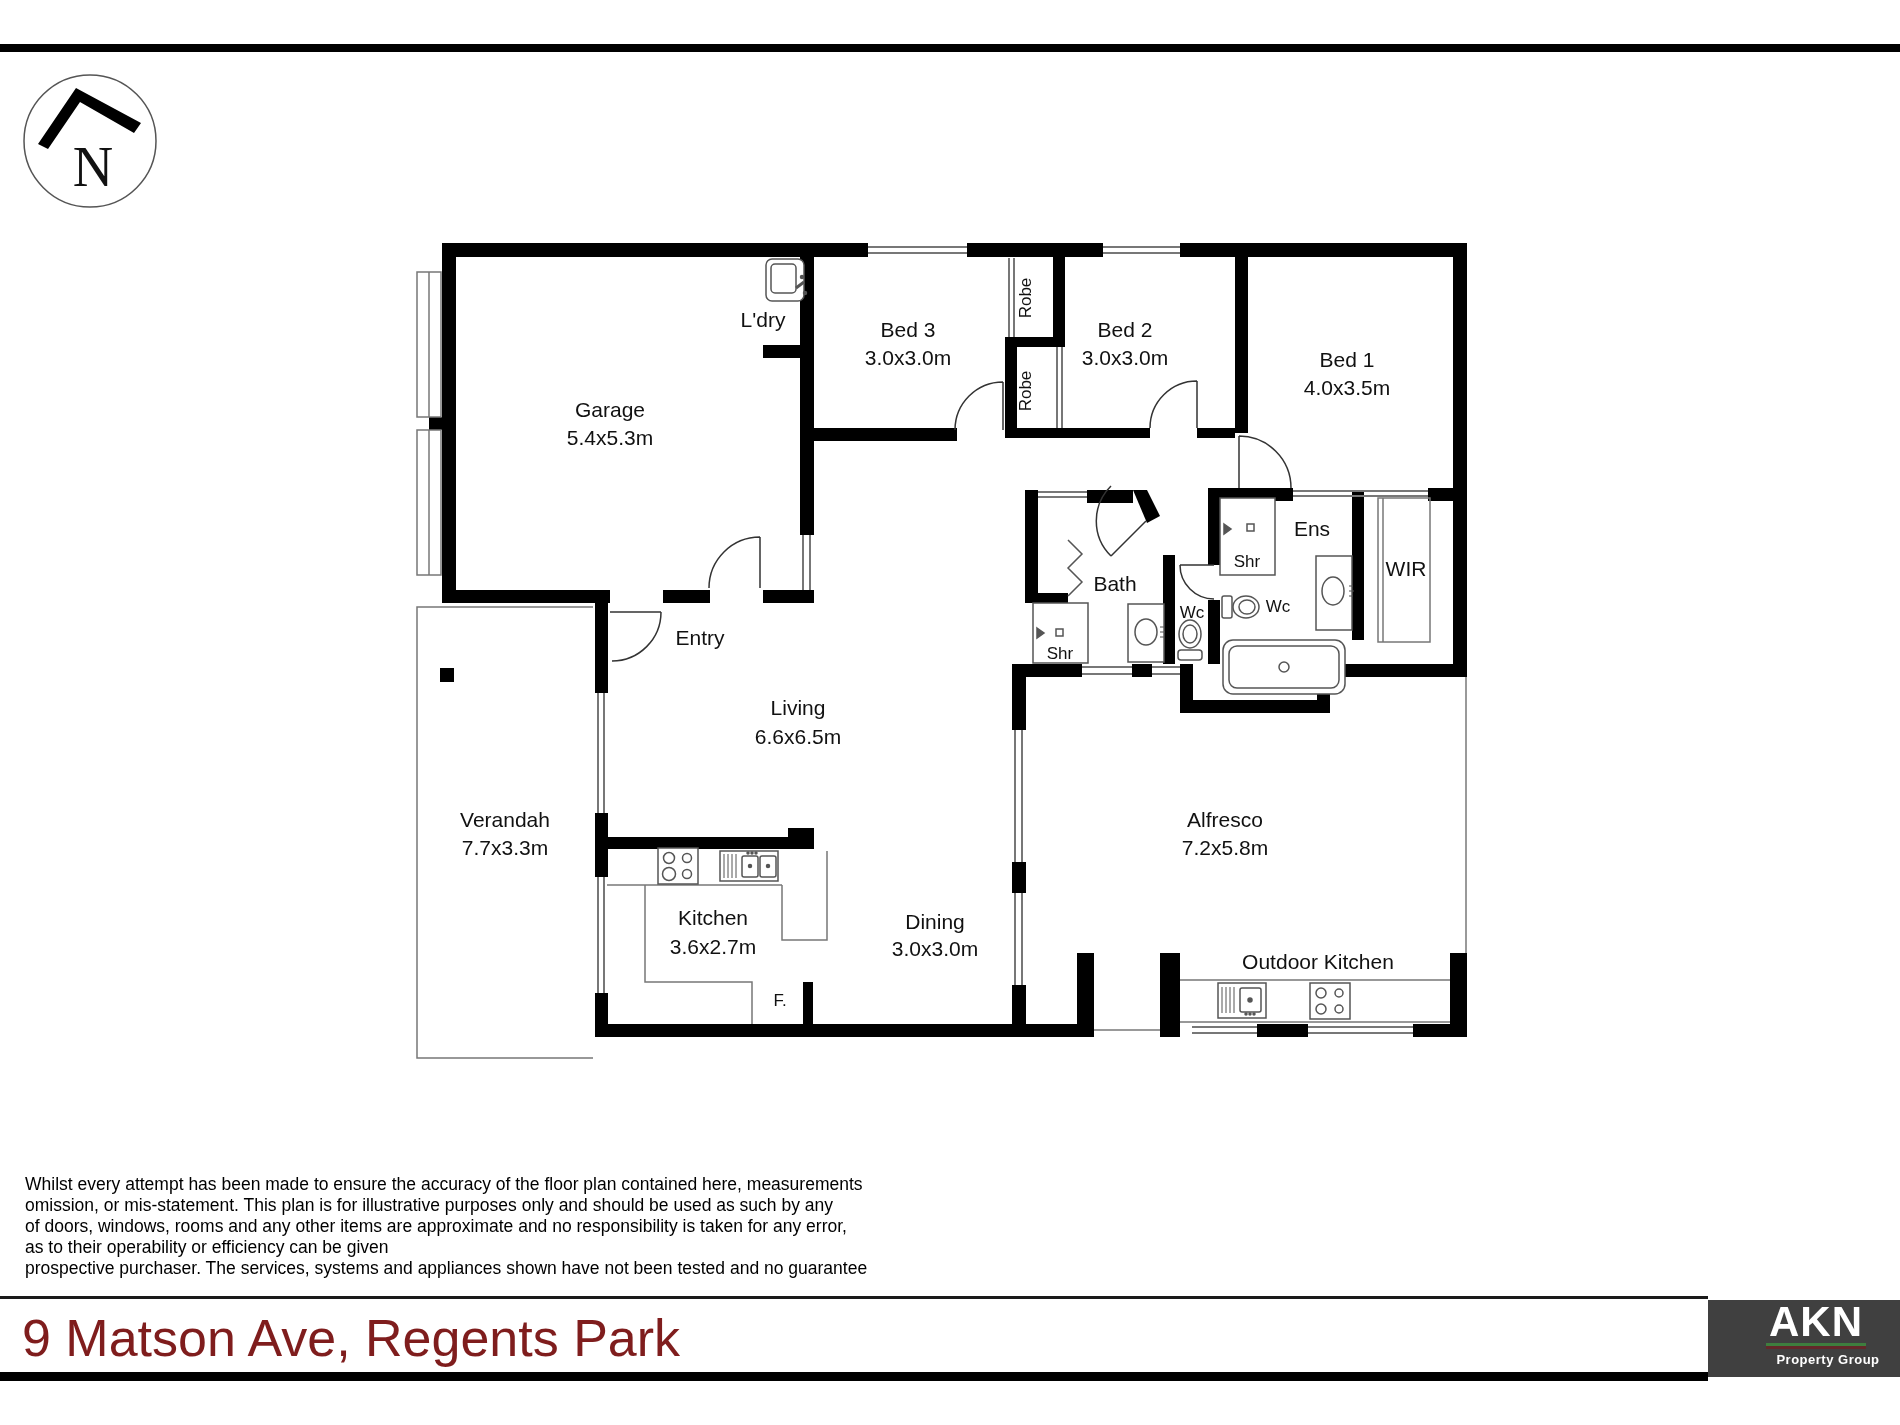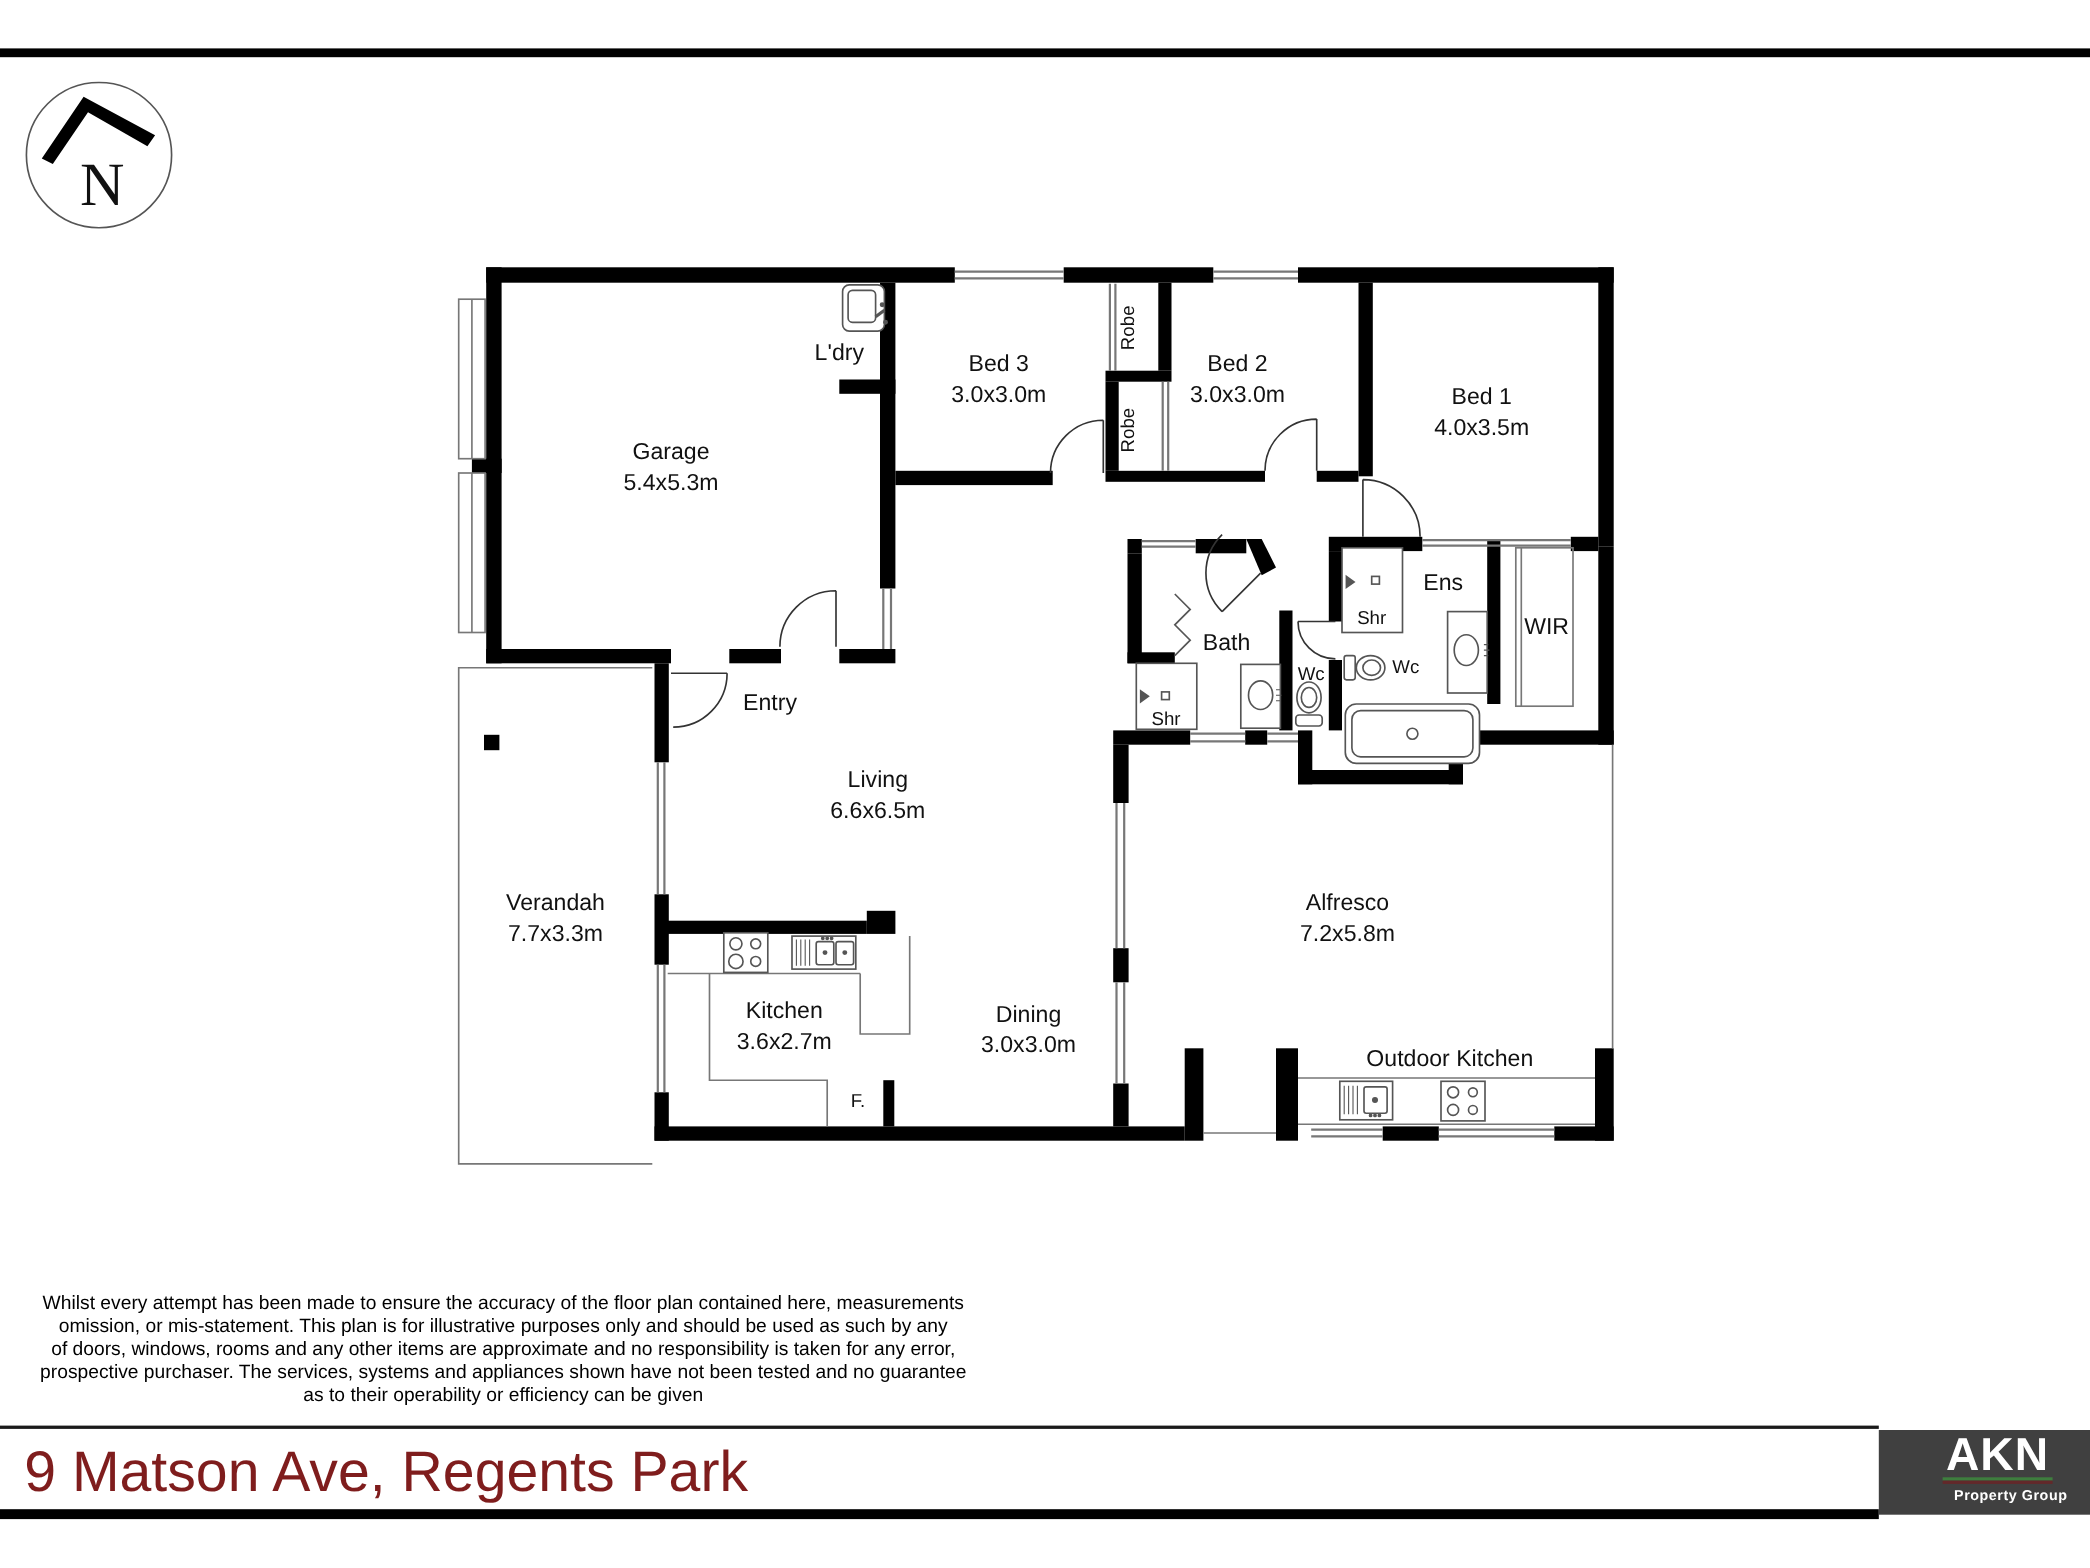--- a/index.html
+++ b/index.html
@@ -1,19 +1,19 @@
 <!DOCTYPE html>
 <html><head>
 <meta charset="utf-8">
 <style>
   html,body{margin:0;padding:0;background:#ffffff;}
   body{width:1900px;height:1425px;position:relative;font-family:"Liberation Sans",sans-serif;overflow:hidden;}
   .topbar{position:absolute;left:0;top:44px;width:1900px;height:8px;background:#000;}
   .plan-svg{position:absolute;left:0;top:0;}
-  .disclaimer{position:absolute;left:25px;top:1174px;width:865px;text-align:center;
+  .disclaimer{position:absolute;left:25px;top:1174px;width:865px;
     font-size:17.5px;line-height:21px;color:#000;}
   .rule-thin{position:absolute;left:0;top:1296px;width:1708px;height:3px;background:#1a1a1a;}
   .address{position:absolute;left:22px;top:1308px;width:1600px;font-size:52px;color:#7f1d1d;
     letter-spacing:0px;white-space:nowrap;}
   .rule-thick{position:absolute;left:0;top:1372px;width:1708px;height:9px;background:#000;}
   .brandbox{position:absolute;left:1708px;top:1300px;width:216px;height:77px;background:#404040;
     display:flex;flex-direction:column;align-items:center;justify-content:flex-start;}
   .brand-name{color:#fff;font-size:42px;font-weight:bold;line-height:40px;margin-top:2px;letter-spacing:1px;}
   .brand-line-green{width:100px;height:3px;background:#3e7e3e;margin-top:1px;}
   .brand-line-red{width:100px;height:3px;background:#63282a;}
@@ -290,22 +290,22 @@
     <text class="small-lab" x="1192" y="618">Wc</text>
     <text class="small-lab" x="1278" y="612">Wc</text>
     <text class="small-lab" x="780" y="1006">F.</text>
   </g>
 </svg>
 
 <div class="disclaimer">
   <div>Whilst every attempt has been made to ensure the accuracy of the floor plan contained here, measurements</div>
   <div>omission, or mis-statement. This plan is for illustrative purposes only and should be used as such by any</div>
   <div>of doors, windows, rooms and any other items are approximate and no responsibility is taken for any error,</div>
+  <div>as to their operability or efficiency can be given</div>
   <div>prospective purchaser. The services, systems and appliances shown have not been tested and no guarantee</div>
-  <div>as to their operability or efficiency can be given</div>
 </div>
 
 <div class="rule-thin"></div>
 <div class="address">9 Matson Ave, Regents Park</div>
 <div class="rule-thick"></div>
 
 <div class="brandbox">
   <div class="brand-name">AKN</div>
   <div class="brand-line-green"></div>
   <div class="brand-line-red"></div>

